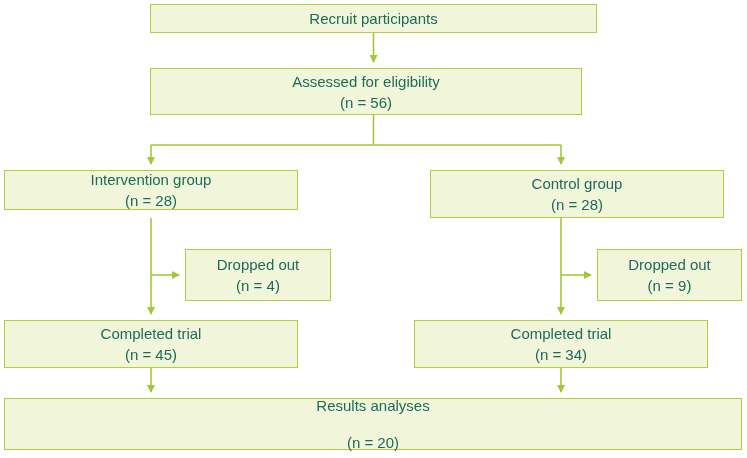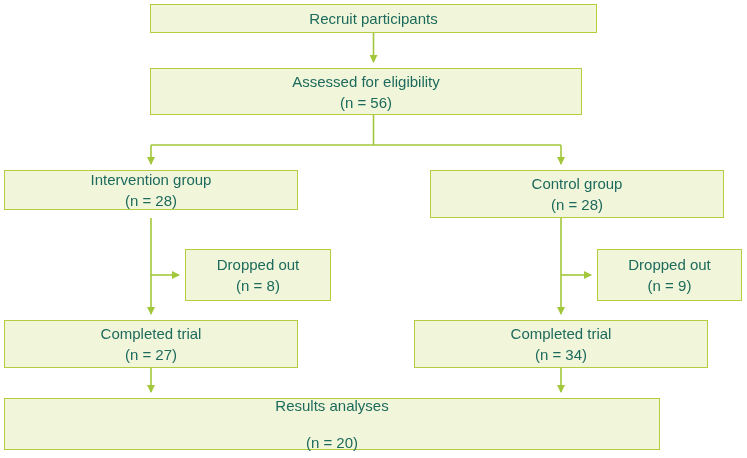--- a/index.html
+++ b/index.html
@@ -36,21 +36,21 @@
 
   
   .b-recruit      { left: 150px; top: 4px;   width: 447px; height: 29px; }
   .b-assessed     { left: 150px; top: 68px;  width: 432px; height: 47px; justify-content: center; }
   .b-intervention { left: 4px;   top: 170px; width: 294px; height: 40px; }
   .b-control      { left: 414px; top: 170px; width: 294px; height: 48px; margin-left: 16px; }
   .b-dropped-l    { left: 185px; top: 249px; width: 146px; height: 52px; }
   .b-dropped-r    { left: 597px; top: 249px; width: 145px; height: 52px; }
   .b-completed-l  { left: 4px;   top: 320px; width: 294px; height: 48px; }
   .b-completed-r  { left: 414px; top: 320px; width: 294px; height: 48px; }
-  .b-results      { left: 4px;   top: 398px; width: 656px; height: 52px; gap: 16px; }
+  .b-results      { left: 4px;   top: 398px; width: 738px; height: 52px; gap: 16px; }
 </style>
 </head>
 <body>
 
 <div class="diagram">
 
   <svg class="connectors" viewBox="0 0 747 458">
     <defs>
       <marker id="arrowhead" markerWidth="9" markerHeight="8" refX="7" refY="4" orient="auto" markerUnits="userSpaceOnUse">
         <path d="M0,0 L8,4 L0,8 Z"></path>
@@ -88,31 +88,31 @@
     <span>(n = 28)</span>
   </div>
 
   <div class="box b-control">
     <span>Control group</span>
     <span>(n = 28)</span>
   </div>
 
   <div class="box b-dropped-l">
     <span>Dropped out</span>
-    <span>(n = 8)</span>
+    <span>(n = 4)</span>
   </div>
 
   <div class="box b-dropped-r">
     <span>Dropped out</span>
     <span>(n = 9)</span>
   </div>
 
   <div class="box b-completed-l">
     <span>Completed trial</span>
-    <span>(n = 27)</span>
+    <span>(n = 45)</span>
   </div>
 
   <div class="box b-completed-r">
     <span>Completed trial</span>
     <span>(n = 34)</span>
   </div>
 
   <div class="box b-results">
     <span>Results analyses</span>
     <span>(n = 20)</span>

